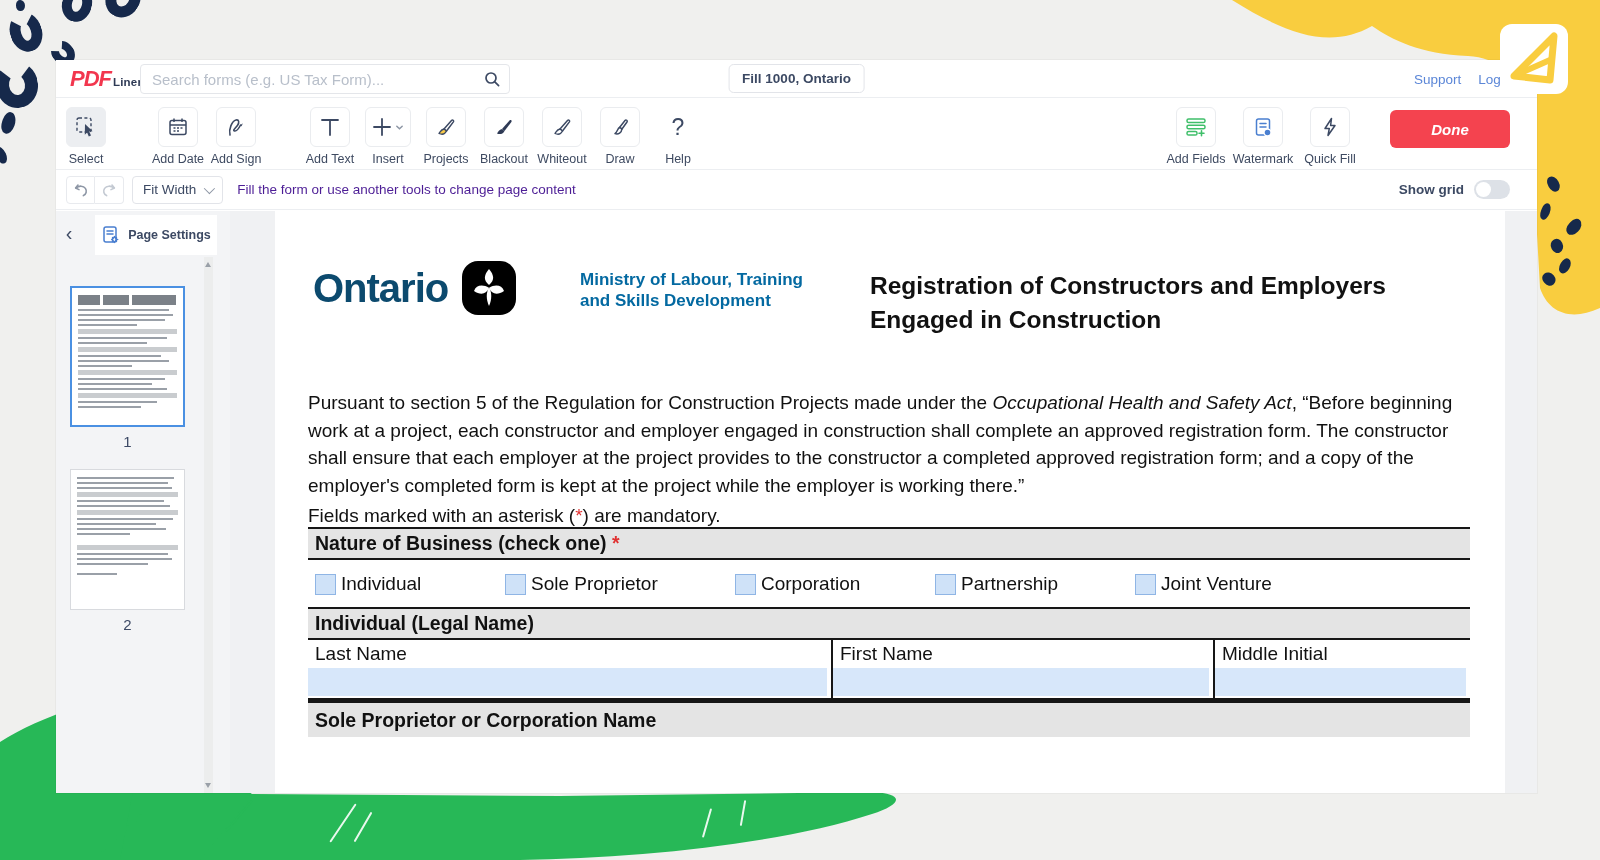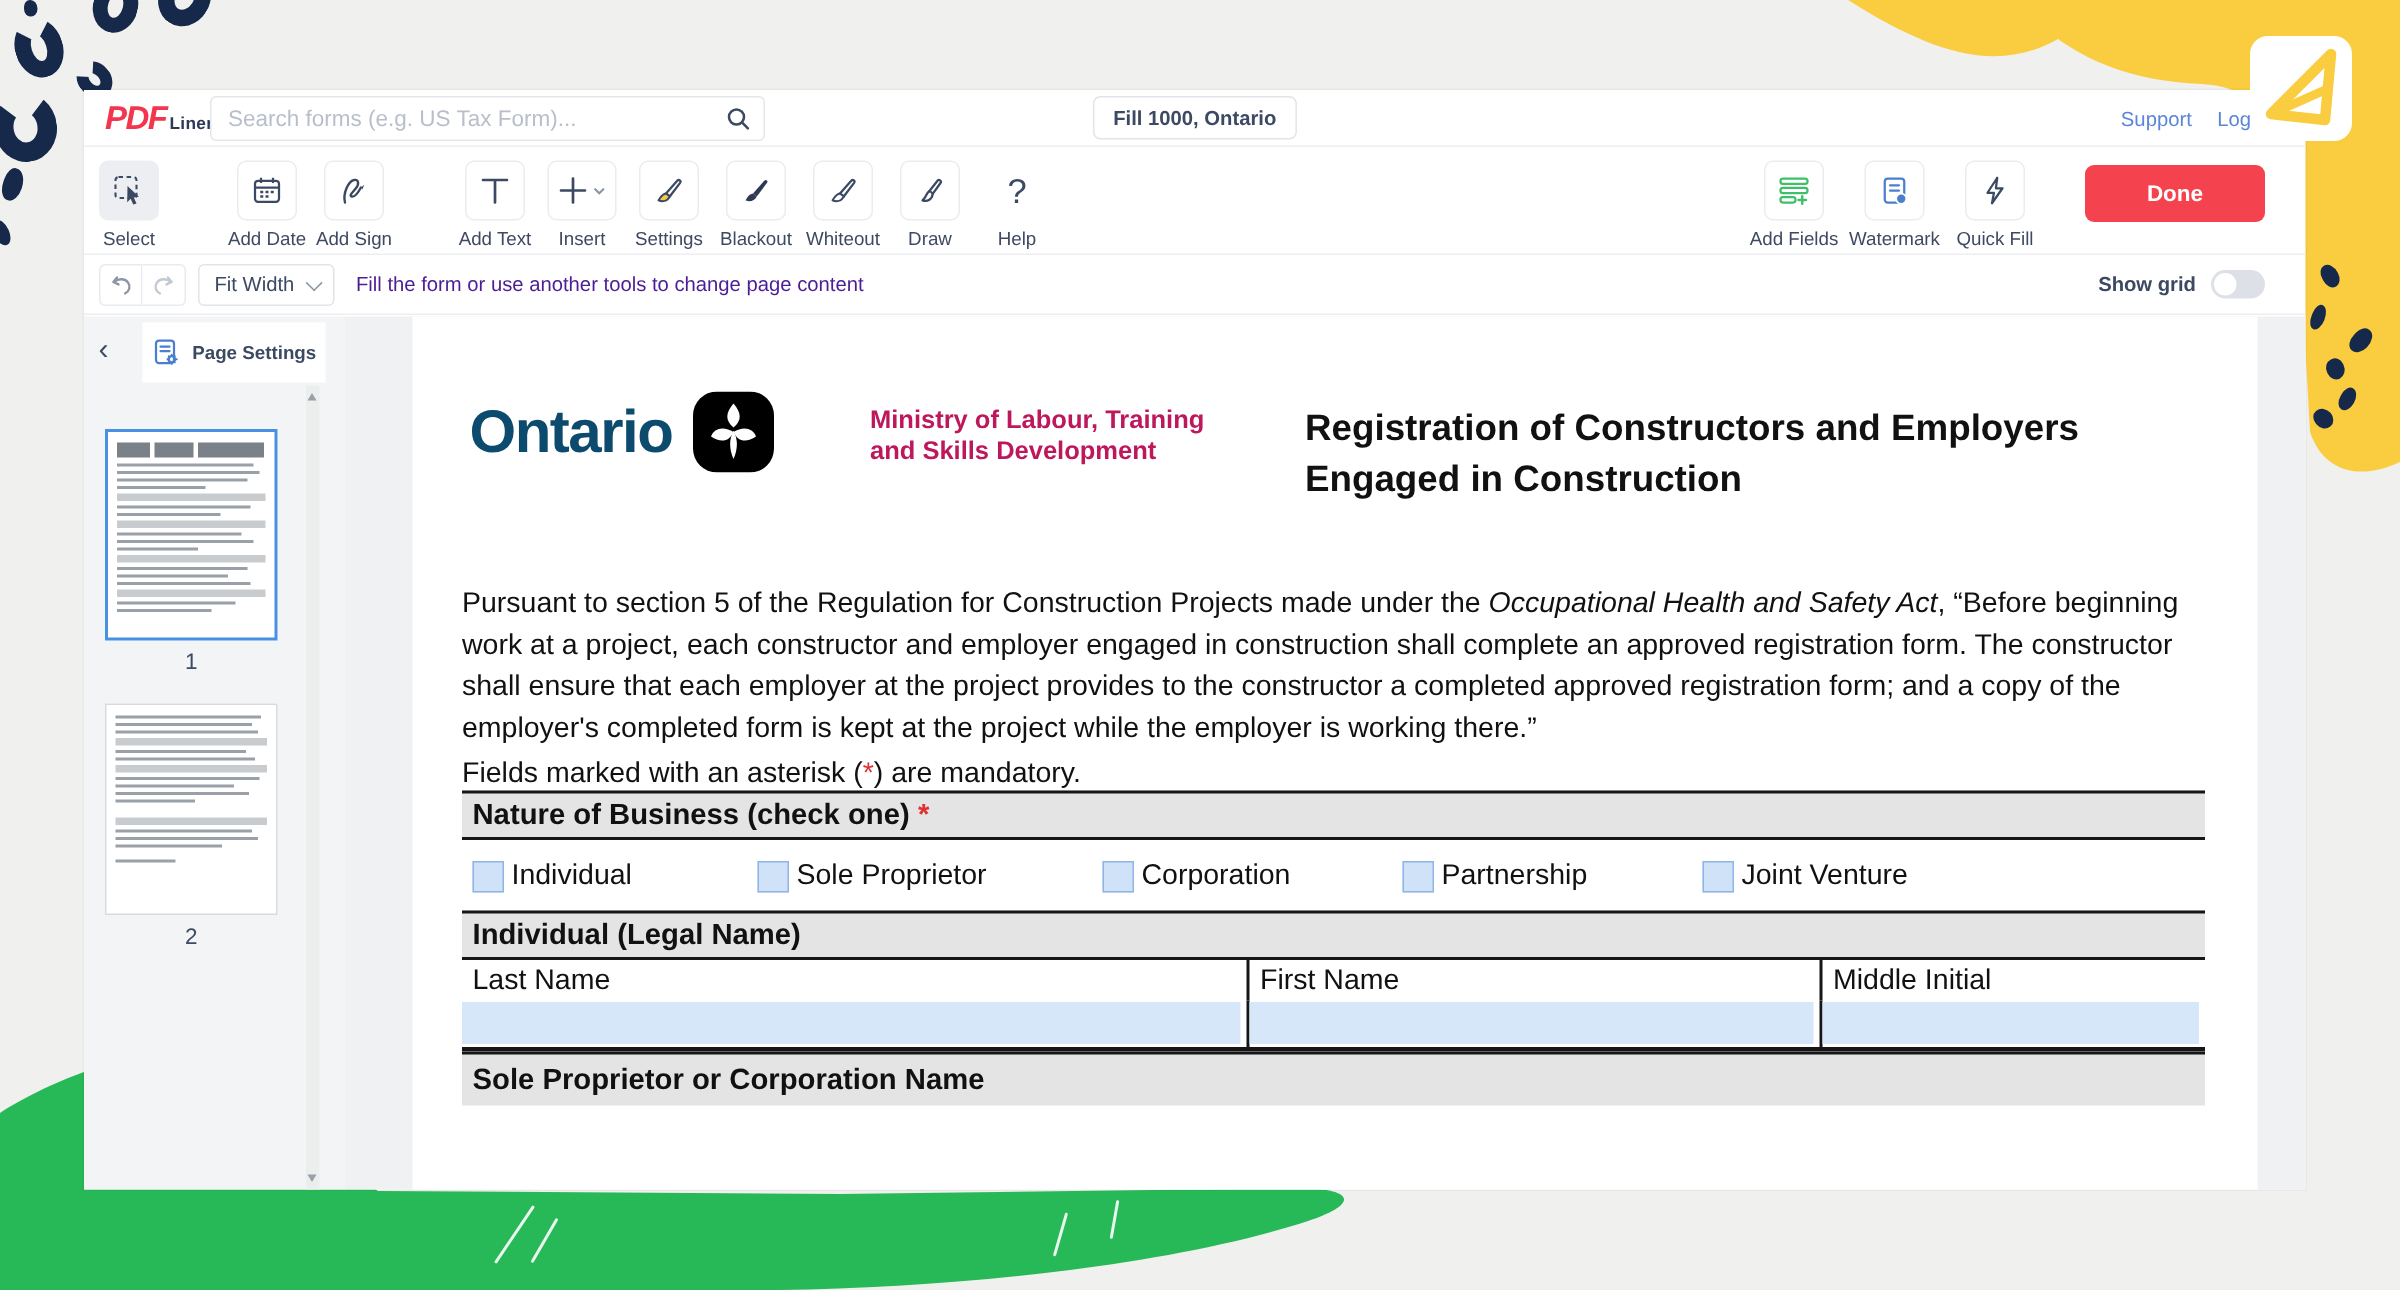--- a/index.html
+++ b/index.html
@@ -44,21 +44,21 @@
   .tool-box { width:40px; height:40px; border:1px solid #eaecef; border-radius:6px;
     background:#fff; display:flex; align-items:center; justify-content:center; }
   .tool-box.selected { background:#eceef1; border-color:#eceef1; }
   .tool-label { margin-top:5px; font-size:12.5px; color:#3e4a61; white-space:nowrap; }
   .big-glyph { font-size:23px; color:#3c4963; font-weight:normal; line-height:1; }
   .gap-a { margin-right:34px; } .gap-b { margin-right:36px; }
   .right-tools { margin-left:auto; display:flex; align-items:flex-start; }
   .right-tools .tool { margin-right:9px; }
   .done-btn { margin:3px 27px 0 22px; width:120px; height:38px; background:#f4434f;
     border:none; border-radius:6px; color:#fff; font-weight:bold; font-size:15px;
-    cursor:pointer; font-family:"Liberation Sans",sans-serif; }
+    cursor:pointer; font-family:"Liberation Sans",sans-serif;font-style:italic; }
 
   
   .subbar { position:relative; height:40px; border-bottom:1px solid #eceef1;
     display:flex; align-items:center; padding:0 27px 0 10px; }
   .undo-box { width:29px; height:28px; border:1px solid #e8eaee; border-radius:4px 0 0 4px;
     display:flex; align-items:center; justify-content:center; cursor:pointer; background:#fff; }
   .undo-box + .undo-box { border-radius:0 4px 4px 0; border-left:none; }
   .fit-box { margin-left:8px; height:28px; border:1px solid #e2e4e9; border-radius:4px;
     display:flex; align-items:center; padding:0 10px; gap:8px; cursor:pointer; background:#fff; }
   .fit-label { font-size:13.5px; color:#3c4963; }
@@ -92,21 +92,21 @@
   .sb-down { bottom:5px; border-top:5px solid #9aa0a8; }
 
   
   .viewport { position:relative; flex:1; background:#f0f1f3; overflow:hidden; }
   .page { position:absolute; left:45px; top:0; width:1230px; height:583px; background:#fff; overflow:hidden; }
   .page-inner { position:absolute; left:33px; top:0; width:1162px; }
 
   .doc-head { position:relative; height:168px; }
   .ont-logo { position:absolute; left:5px; top:50px; display:flex; align-items:center; gap:14px; }
   .ont-text { font-size:40px; font-weight:bold; color:#0c4a6e; letter-spacing:-1px; }
-  .ministry { position:absolute; left:272px; top:58px; font-size:17px; font-weight:bold; color:#be185d; line-height:1.25; }
+  .ministry { position:absolute; left:272px; top:58px; font-size:17px; font-weight:bold; color:#0369a1; line-height:1.25; }
   .doc-title { position:absolute; left:562px; top:58px; width:600px; font-size:24.5px; font-weight:bold; color:#111; line-height:1.38; }
 
   .intro { font-size:19px; color:#111; line-height:27.6px; margin-top:10px; }
   .intro i { font-style:italic; }
   .mandatory { font-size:19px; color:#111; margin-top:6px; }
   .red-star { color:#e03131; }
 
   .sec-head { background:#e4e4e4; border-top:2.5px solid #161616;
     border-bottom:2.5px solid #161616; height:33px; display:flex; align-items:center;
     padding-left:7px; font-size:19.5px; font-weight:bold; color:#111; }
@@ -241,21 +241,21 @@
       <div class="tool-label">Insert</div>
     </div>
 
     <div class="tool">
       <div class="tool-box">
         <svg width="22" height="22" viewBox="0 0 22 22">
           <path d="M9,13 L16.5,4.5 C17.6,3.3 19.3,4.6 18.4,5.9 L11.5,15 Z" fill="none" stroke="#3c4963" stroke-width="1.5" stroke-linejoin="round"></path>
           <path d="M9,13 C6,13.5 5.5,15.5 4,17.5 C6.5,18.6 9.8,18.4 11.5,15 Z" fill="#f7c948" stroke="#3c4963" stroke-width="1.3" stroke-linejoin="round"></path>
         </svg>
       </div>
-      <div class="tool-label">Settings</div>
+      <div class="tool-label">Projects</div>
     </div>
 
     <div class="tool">
       <div class="tool-box">
         <svg width="22" height="22" viewBox="0 0 22 22">
           <path d="M9,13 L16.5,4.5 C17.6,3.3 19.3,4.6 18.4,5.9 L11.5,15 Z" fill="#2e3a55"></path>
           <path d="M9,13 C6,13.5 5.5,15.5 4,17.5 C6.5,18.6 9.8,18.4 11.5,15 Z" fill="#2e3a55"></path>
         </svg>
       </div>
       <div class="tool-label">Blackout</div>

